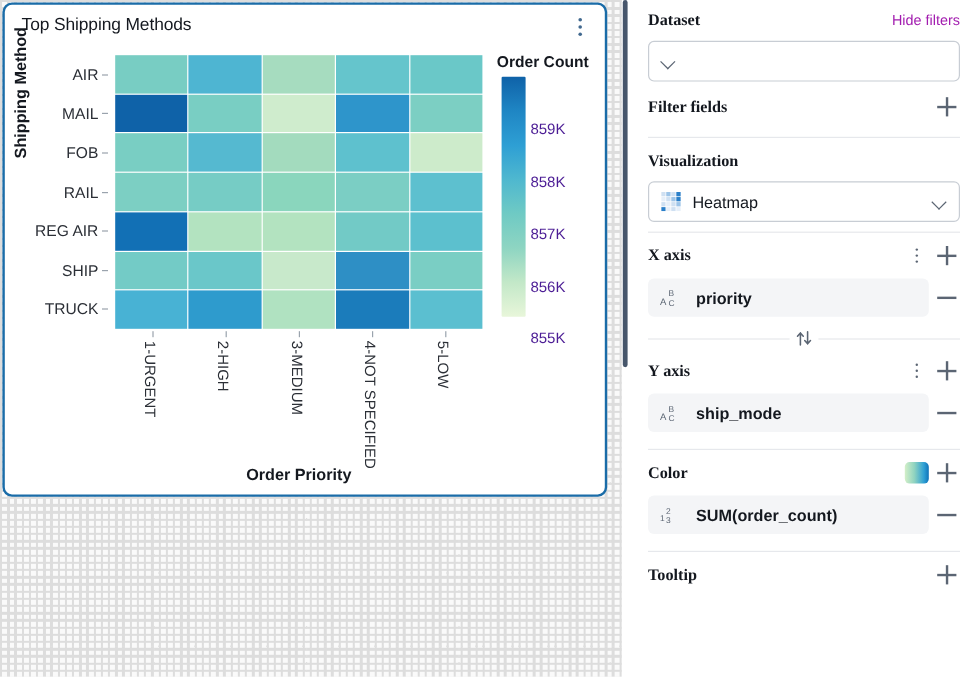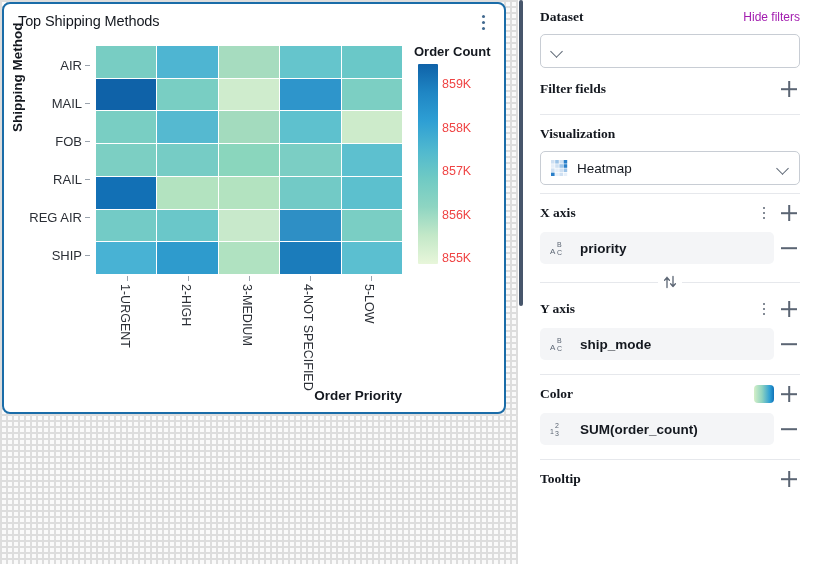--- a/index.html
+++ b/index.html
@@ -98,37 +98,37 @@
     position: absolute; left: 50%; top: 0; width: 1px; height: 5px; background: #9aa3ad;
   }
   #xticks .xt .xlab {
     position: absolute; left: 50%; top: 8px;
     transform: rotate(90deg); transform-origin: left top;
     font-size: 12.5px; color: #2b2f36; white-space: nowrap;
     margin-left: 5px;
   }
   #xlabel {
     position: absolute; left: 92px; top: 348px; width: 306px;
-    text-align: right; font-size: 13.5px; font-weight: bold; color: #14181f;
+    text-align: center; font-size: 13.5px; font-weight: bold; color: #14181f;
   }
 
   
   #legend { position: absolute; left: 404px; top: 0; width: 96px; height: 240px; }
   #legend-title {
     position: absolute; left: 6px; top: 4px;
     font-size: 13px; font-weight: bold; color: #14181f; white-space: nowrap;
   }
   #legend-bar {
     position: absolute; left: 10px; top: 24px; width: 20px; height: 200px;
     border-radius: 1px;
   }
   #legend-ticks { position: absolute; left: 34px; top: 24px; height: 200px; width: 60px; }
   #legend-ticks .lt {
-    position: absolute; left: 0; font-size: 12.5px; color: #ef4444;
-    transform: translateY(-50%); white-space: nowrap;
+    position: absolute; left: 0; font-size: 12.5px; color: #4c1d95;
+    transform: translateY(-50%); white-space: nowrap; margin-top: 24px;
   }
 
   
   #scrollbar-track {
     position: absolute; left: 517px; top: 0; width: 8px; height: 564px;
     background: transparent;
   }
   #scrollbar-thumb {
     position: absolute; left: 2px; top: 0; width: 4px; height: 306px;
     background: #47566b; border-radius: 2px;
@@ -250,20 +250,21 @@
 
         <div id="ylabel">Shipping Method</div>
 
         <div id="yticks">
             <div class="yt">AIR</div>
             <div class="yt">MAIL</div>
             <div class="yt">FOB</div>
             <div class="yt">RAIL</div>
             <div class="yt">REG AIR</div>
             <div class="yt">SHIP</div>
+            <div class="yt">TRUCK</div>
           </div>
 
         <div id="grid">
             <div title="AIR / 1-URGENT: 857100" style="background: rgb(120, 205, 195);"></div>
             <div title="AIR / 2-HIGH: 857900" style="background: rgb(78, 181, 210);"></div>
             <div title="AIR / 3-MEDIUM: 856200" style="background: rgb(166, 220, 191);"></div>
             <div title="AIR / 4-NOT SPECIFIED: 857500" style="background: rgb(101, 197, 204);"></div>
             <div title="AIR / 5-LOW: 857300" style="background: rgb(106, 200, 200);"></div>
             <div title="FOB / 1-URGENT: 859600" style="background: rgb(15, 98, 168);"></div>
             <div title="FOB / 2-HIGH: 857100" style="background: rgb(121, 206, 195);"></div>

